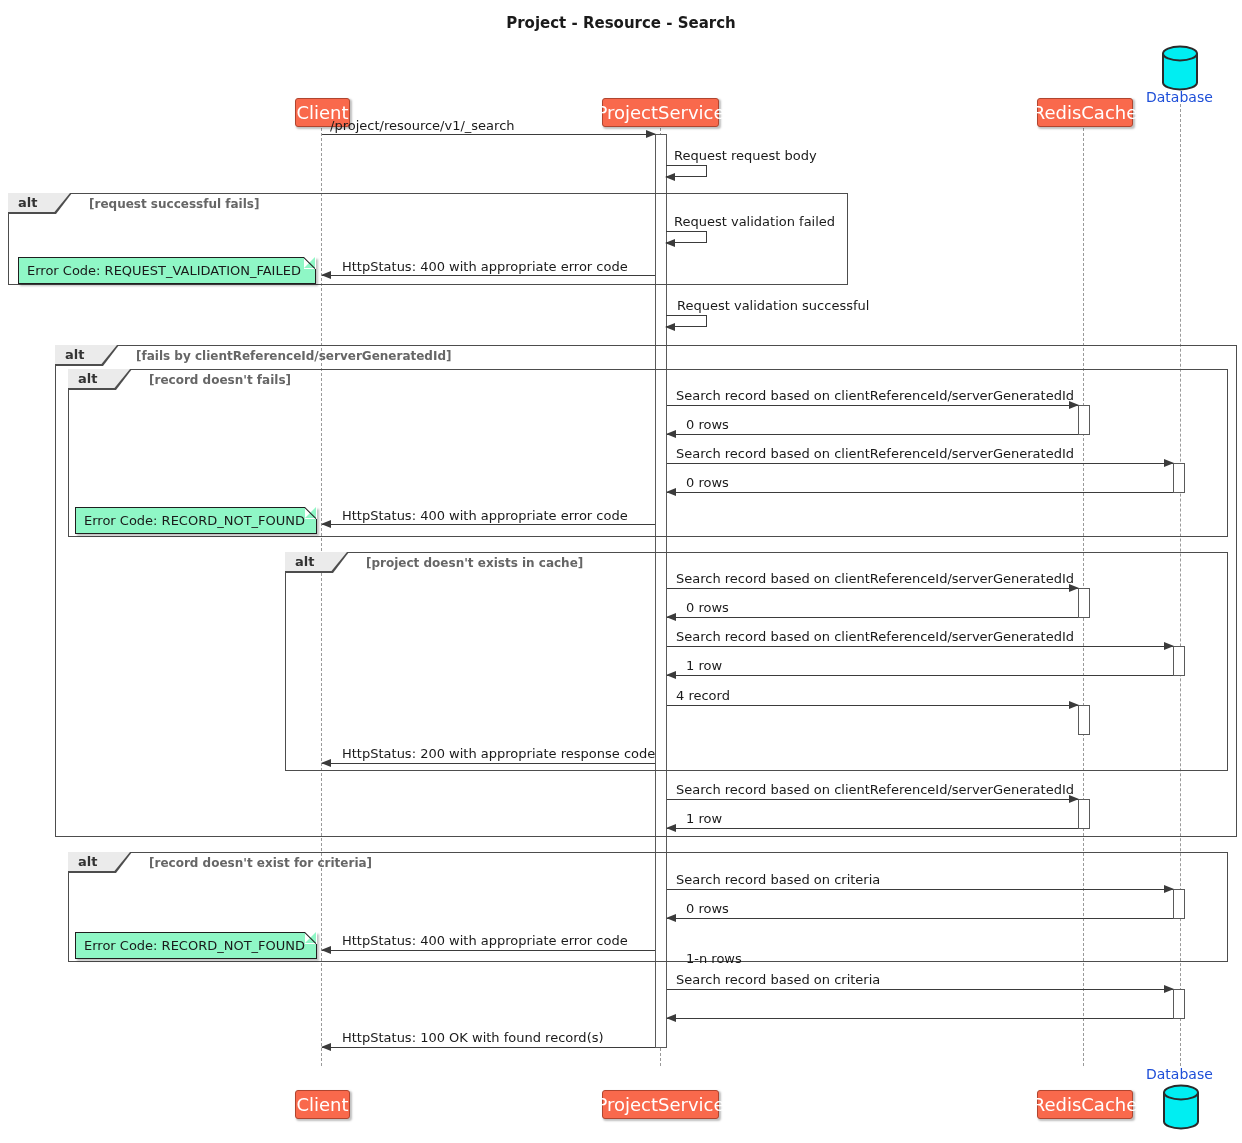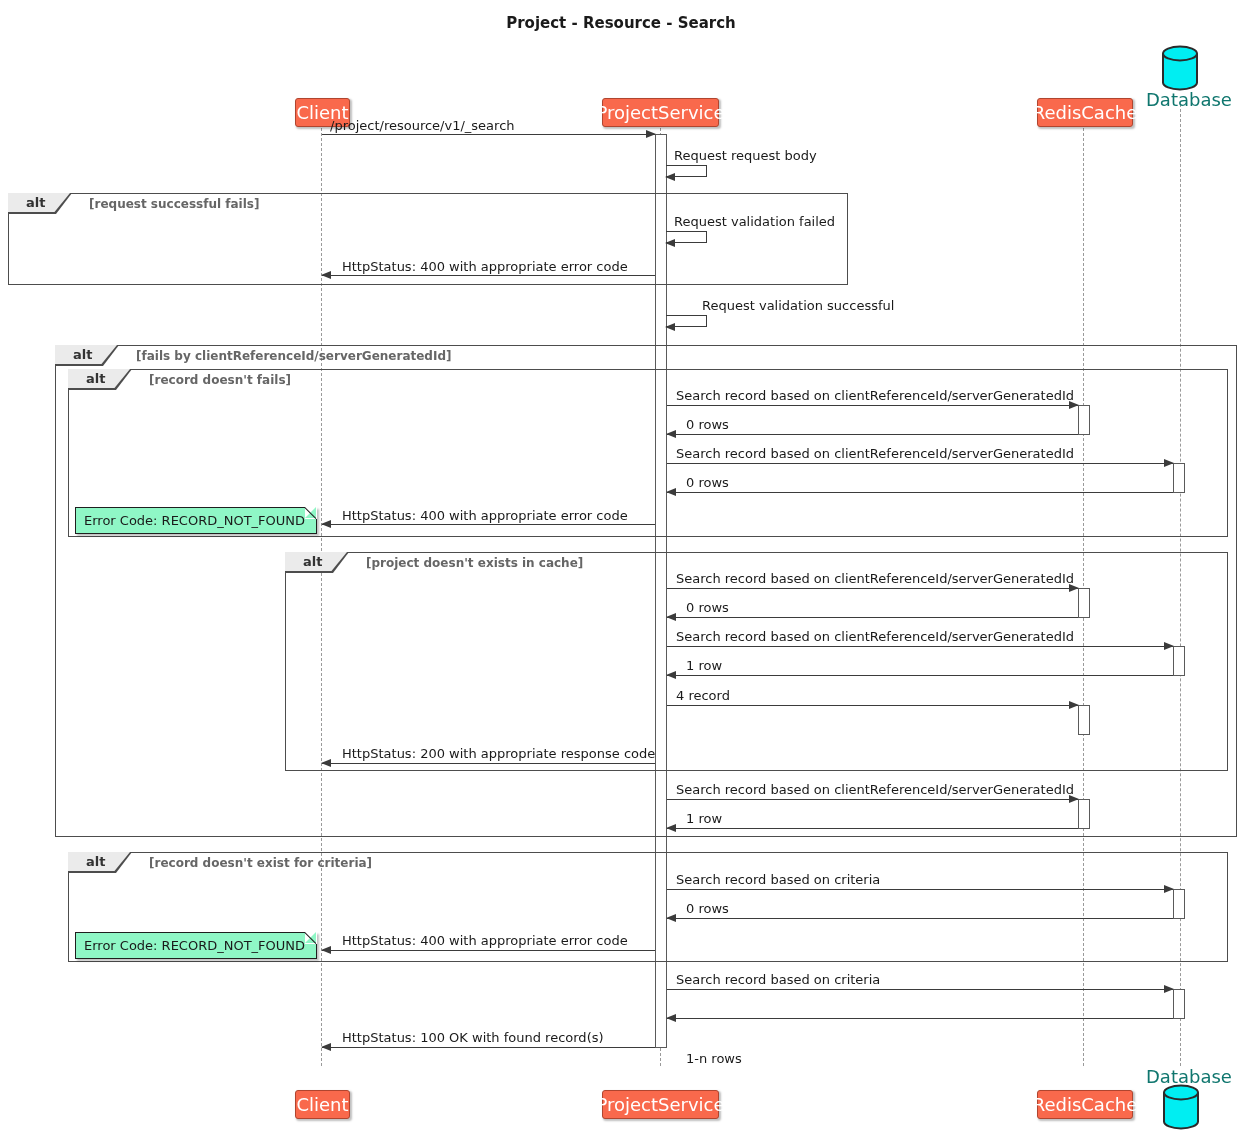--- a/index.html
+++ b/index.html
@@ -17,28 +17,28 @@
     --text-color:#1a1a1a;
   }
   *{margin:0;padding:0;box-sizing:border-box;}
   body{background:#ffffff;font-family:"DejaVu Sans","Liberation Sans",sans-serif;color:var(--text-color);}
   .canvas{position:relative;width:1242px;height:1143px;background:#fff;overflow:hidden;}
   .title{position:absolute;left:0;top:14px;width:1242px;text-align:center;font-size:15px;font-weight:bold;}
   .lifeline{position:absolute;width:0;border-left:1px dashed var(--lifeline-color);}
   .participant{position:absolute;height:29px;background:var(--participant-fill);border:1px solid var(--participant-border);
     border-radius:3px;color:var(--participant-text);font-size:18px;display:flex;align-items:center;justify-content:center;
     box-shadow:1.5px 1.5px 2px rgba(0,0,0,0.25);white-space:nowrap;margin-top:24px;}
-  .db-label{position:absolute;font-size:18px;color:#0f766e;white-space:nowrap;}
+  .db-label{position:absolute;font-size:14px;color:#1d4ed8;white-space:nowrap;}
   .activation{position:absolute;width:12px;background:#ffffff;border:1px solid #5a5a5a;}
   .frame{position:absolute;border:1px solid var(--frame-border);background:transparent;}
   .frame-tag{position:absolute;left:-1px;top:-1px;width:64px;height:21px;background:var(--frame-border);
     clip-path:polygon(0 0,100% 0,75% 100%,0 100%);}
   .frame-tag-inner{position:absolute;left:0;top:0;width:62px;height:19px;background:var(--frame-tag-fill);
     clip-path:polygon(0 0,100% 0,75% 100%,0 100%);font-size:13px;font-weight:bold;color:#333;
-    display:flex;align-items:center;padding-left:18px;}
+    display:flex;align-items:center;padding-left:10px;}
   .frame-cond{position:absolute;left:80px;top:3px;font-size:12px;font-weight:bold;color:var(--condition-color);white-space:nowrap;}
   .msg-label{position:absolute;font-size:13px;color:var(--text-color);white-space:nowrap;}
   .arrow{position:absolute;height:0;border-top:1px solid var(--line-color);}
   .arrow.r::after{content:"";position:absolute;right:-1px;top:-5px;width:0;height:0;
     border-left:10px solid var(--line-color);border-top:4px solid transparent;border-bottom:4px solid transparent;}
   .arrow.l::before{content:"";position:absolute;left:-1px;top:-5px;width:0;height:0;
     border-right:10px solid var(--line-color);border-top:4px solid transparent;border-bottom:4px solid transparent;}
   .self-arrow{position:absolute;width:41px;height:12px;border:1px solid var(--line-color);border-left:none;}
   .self-arrow::after{content:"";position:absolute;left:-1px;bottom:-5px;width:0;height:0;
     border-right:10px solid var(--line-color);border-top:4px solid transparent;border-bottom:4px solid transparent;}
@@ -139,21 +139,21 @@
 
   <div class="msg-label" style="left:674px;top:148px">Request request body</div>
   <div class="self-arrow" style="left:666px;top:165px"></div>
 
   <div class="msg-label" style="left:674px;top:214px">Request validation failed</div>
   <div class="self-arrow" style="left:666px;top:231px"></div>
 
   <div class="msg-label" style="left:342px;top:259px">HttpStatus: 400 with appropriate error code</div>
   <div class="arrow l" style="left:322px;top:275px;width:333px"></div>
 
-  <div class="msg-label" style="left:702px;top:298px">Request validation successful</div>
+  <div class="msg-label" style="left:677px;top:298px">Request validation successful</div>
   <div class="self-arrow" style="left:666px;top:315px"></div>
 
   <div class="msg-label" style="left:676px;top:388px">Search record based on clientReferenceId/serverGeneratedId</div>
   <div class="arrow r" style="left:667px;top:405px;width:411px"></div>
 
   <div class="msg-label" style="left:686px;top:417px">0 rows</div>
   <div class="arrow l" style="left:667px;top:434px;width:411px"></div>
 
   <div class="msg-label" style="left:676px;top:446px">Search record based on clientReferenceId/serverGeneratedId</div>
   <div class="arrow r" style="left:667px;top:463px;width:506px"></div>
@@ -193,26 +193,30 @@
 
   <div class="msg-label" style="left:686px;top:901px">0 rows</div>
   <div class="arrow l" style="left:667px;top:918px;width:506px"></div>
 
   <div class="msg-label" style="left:342px;top:933px">HttpStatus: 400 with appropriate error code</div>
   <div class="arrow l" style="left:322px;top:950px;width:333px"></div>
 
   <div class="msg-label" style="left:676px;top:972px">Search record based on criteria</div>
   <div class="arrow r" style="left:667px;top:989px;width:506px"></div>
 
-  <div class="msg-label" style="left:686px;top:1051px">1-n rows</div>
+  <div class="msg-label" style="left:686px;top:951px">1-n rows</div>
   <div class="arrow l" style="left:667px;top:1018px;width:506px"></div>
 
   <div class="msg-label" style="left:342px;top:1030px">HttpStatus: 100 OK with found record(s)</div>
   <div class="arrow l" style="left:322px;top:1047px;width:333px"></div>
 
+  <div class="note" style="left:18px;top:257px;width:298px">
+    <span>Error Code: REQUEST_VALIDATION_FAILED</span>
+    <div class="note-fold"></div>
+  </div>
   <div class="note" style="left:75px;top:507px;width:242px">
     <span>Error Code: RECORD_NOT_FOUND</span>
     <div class="note-fold"></div>
   </div>
   <div class="note" style="left:75px;top:932px;width:242px">
     <span>Error Code: RECORD_NOT_FOUND</span>
     <div class="note-fold"></div>
   </div>
 
   <div class="participant" style="left:295px;top:1066px;width:55px">

